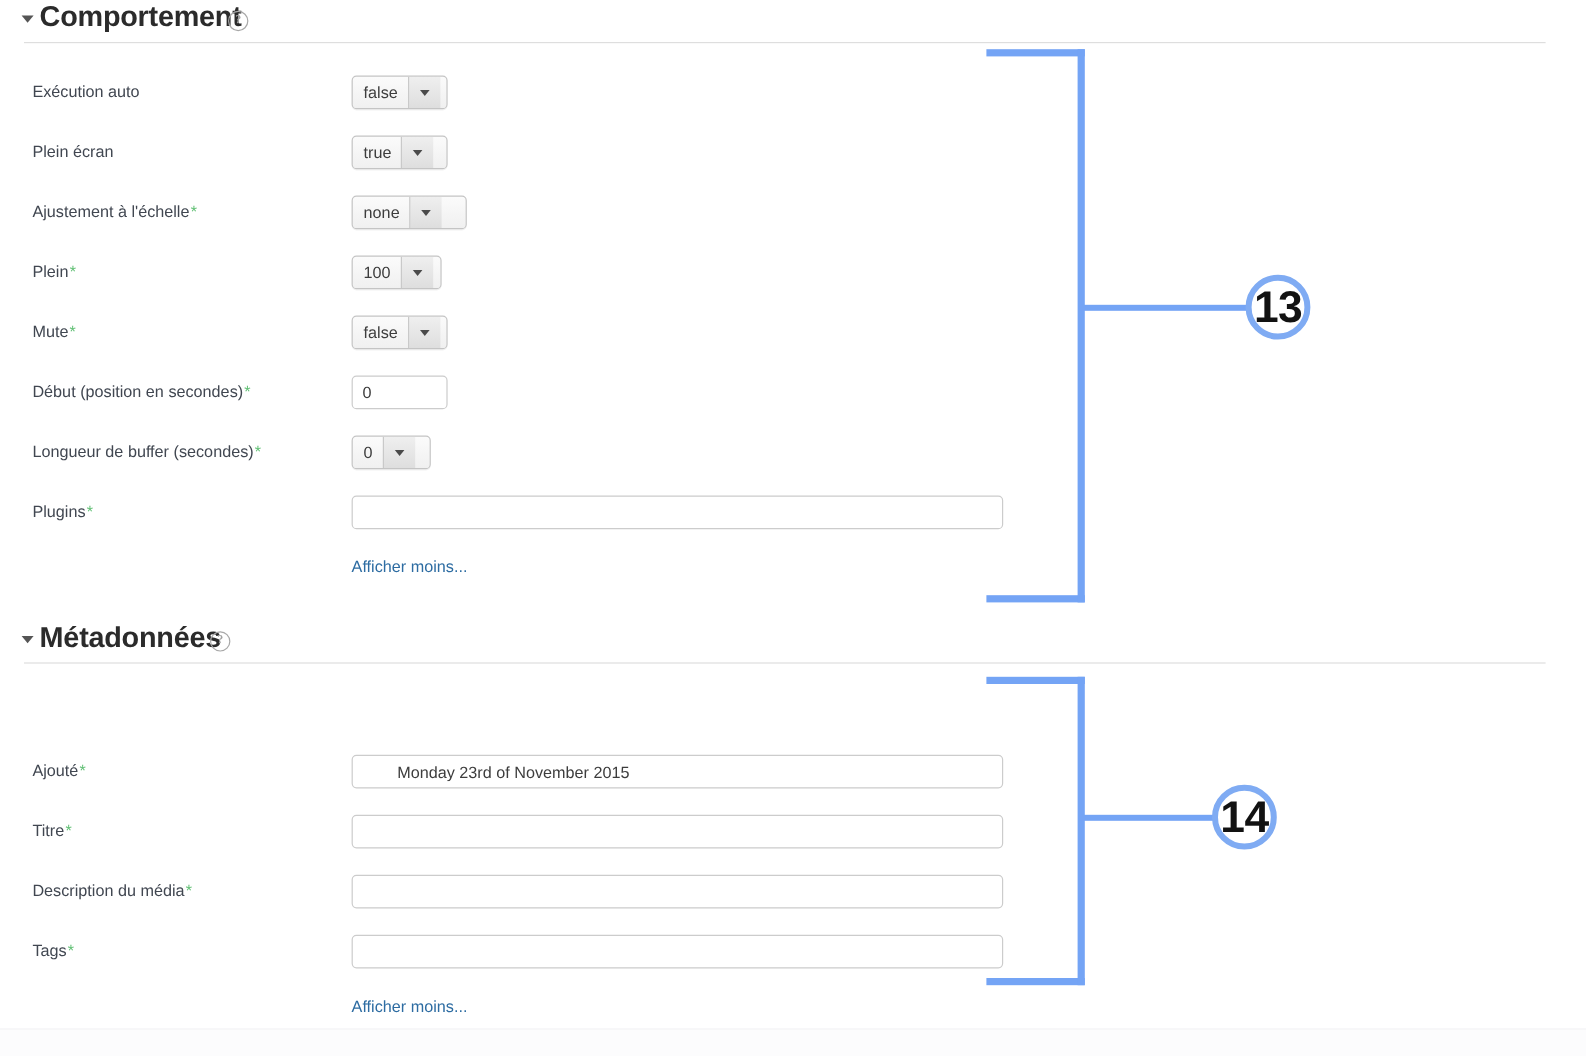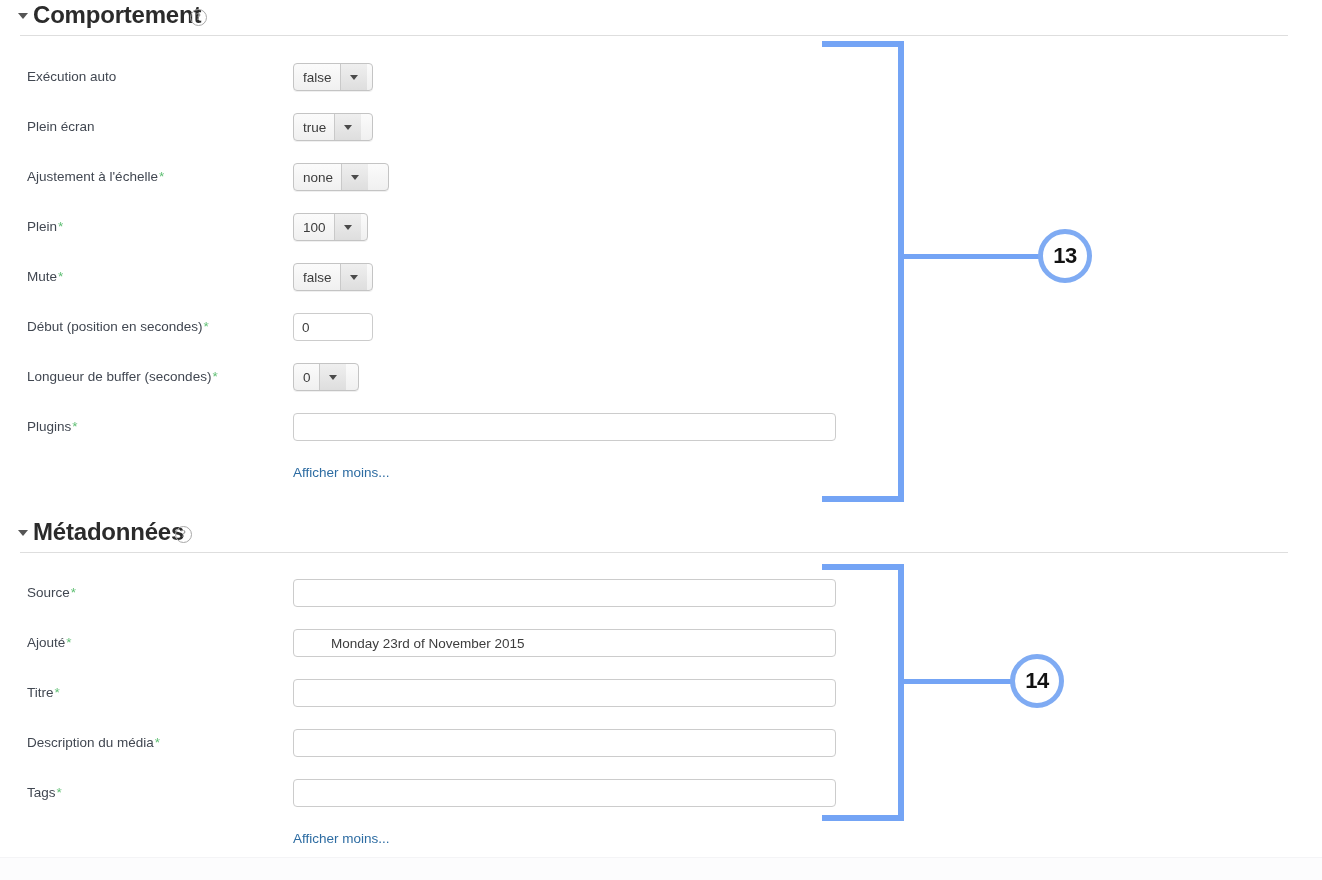--- a/index.html
+++ b/index.html
@@ -198,21 +198,21 @@
     position: absolute;
     width: 54px;
     height: 54px;
     border-radius: 50%;
     border: 5px solid #7fabf3;
     background: #ffffff;
     box-sizing: border-box;
     display: flex;
     align-items: center;
     justify-content: center;
-    font-size: 22px;
+    font-size: 37px;
     font-weight: bold;
     color: #121212;
     font-family: "Liberation Sans", sans-serif;
     letter-spacing: -0.5px;
   }
 </style>
 </head>
 <body>
 
 <div class="page">
@@ -301,24 +301,20 @@
 
   <div class="section" style="top:517px;">
 
     <div class="section-header">
       <span class="caret"></span>
       <span class="section-title">Métadonnées</span>
       <span class="help-icon" style="left:175px;">?</span>
     </div>
     <div class="section-rule" style="top:35px;"></div>
 
-    <div class="row" style="top:62px;">
-      <span class="row-label"><span>Source</span><span class="req">*</span></span>
-      <input class="txt" style="width: 543px;" value="">
-    </div>
 
     <div class="row" style="top:112px;">
       <span class="row-label"><span>Ajouté</span><span class="req">*</span></span>
       <input class="txt" style="width: 543px; padding-left: 37px;" value="Monday 23rd of November 2015">
     </div>
 
     <div class="row" style="top:162px;">
       <span class="row-label"><span>Titre</span><span class="req">*</span></span>
       <input class="txt" style="width: 543px;" value="">
     </div>

